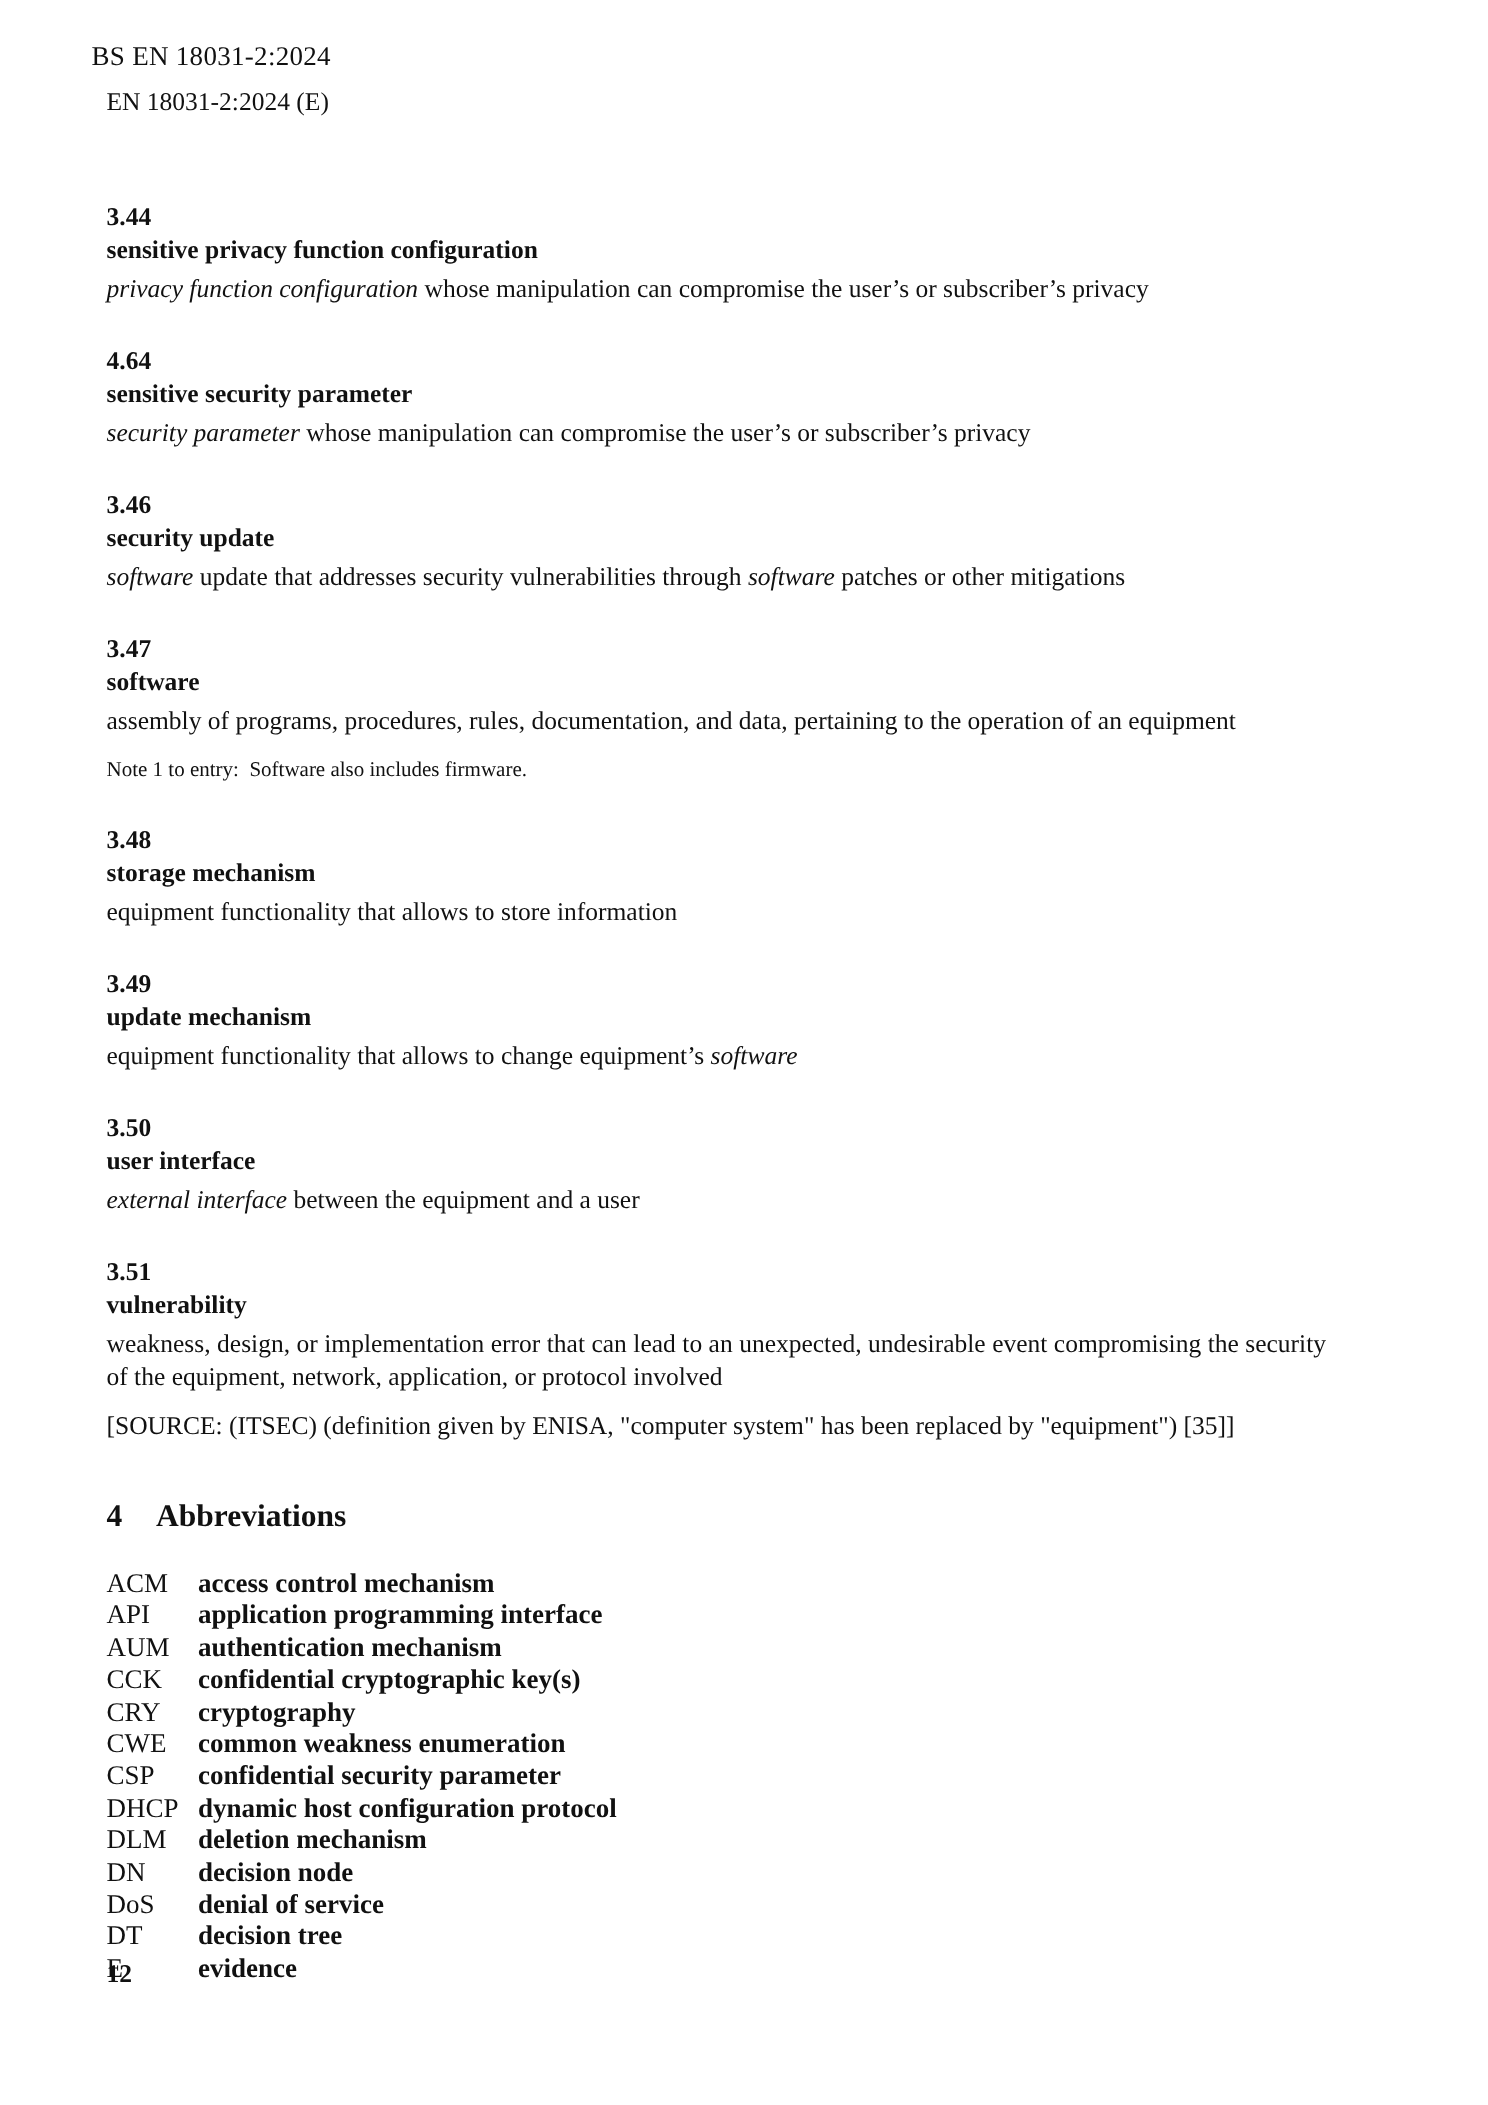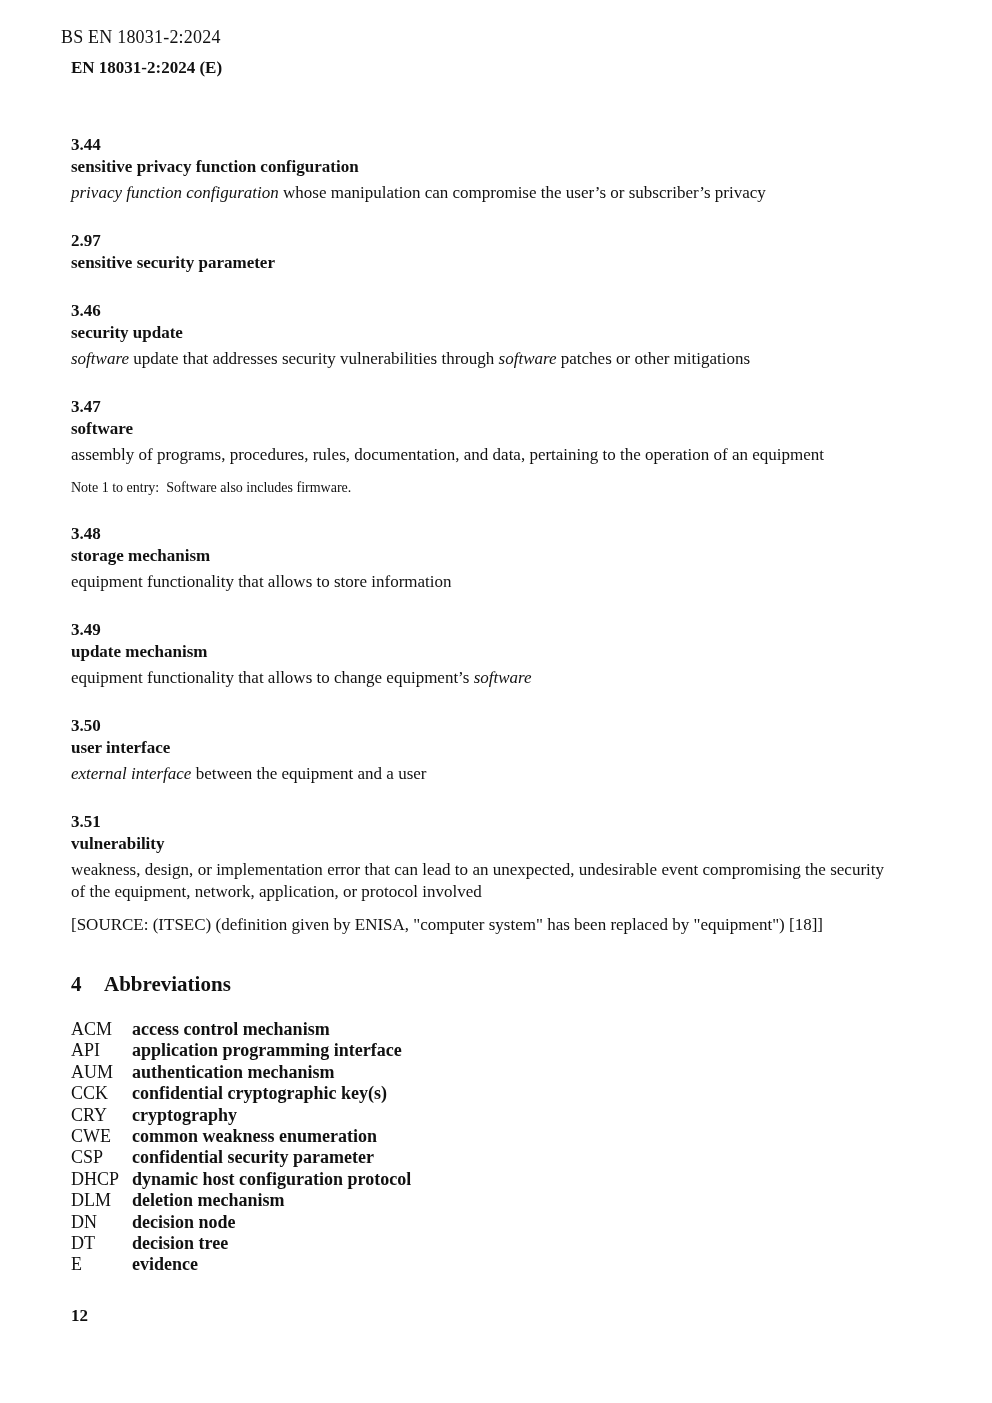--- a/index.html
+++ b/index.html
@@ -19,21 +19,21 @@
   }
   .bs-ref {
     font-size: 18px;
     line-height: 22px;
     margin-left: -10px;
     letter-spacing: 0.2px;
   }
   .en-ref {
     font-size: 17px;
     line-height: 21px;
-    font-weight: bold;
+    font-weight: normal;
     margin-top: 9px;
   }
   .definitions {
     margin-top: 56px;
   }
   .def-block { margin-bottom: 26px; }
   .def-number,
   .def-term {
     font-size: 17px;
     line-height: 22px;
@@ -93,22 +93,23 @@
     <div class="en-ref">EN 18031-2:2024 (E)</div>
   </header>
 
   <section class="definitions" id="definitions">
       <section class="def-block">
         <div class="def-number">3.44</div>
         <div class="def-term">sensitive privacy function configuration</div>
         <p class="def-body"><em>privacy function configuration</em><span> whose manipulation can compromise the user’s or subscriber’s privacy</span></p>
       </section>
       <section class="def-block">
-        <div class="def-number">2.97</div>
+        <div class="def-number">4.64</div>
         <div class="def-term">sensitive security parameter</div>
+        <p class="def-body"><em>security parameter</em><span> whose manipulation can compromise the user’s or subscriber’s privacy</span></p>
       </section>
       <section class="def-block">
         <div class="def-number">3.46</div>
         <div class="def-term">security update</div>
         <p class="def-body"><em>software</em><span> update that addresses security vulnerabilities through </span><em>software</em><span> patches or other mitigations</span></p>
       </section>
       <section class="def-block">
         <div class="def-number">3.47</div>
         <div class="def-term">software</div>
         <p class="def-body justify"><span>assembly of programs, procedures, rules, documentation, and data, pertaining to the operation of an equipment</span></p>
@@ -126,21 +127,21 @@
       </section>
       <section class="def-block">
         <div class="def-number">3.50</div>
         <div class="def-term">user interface</div>
         <p class="def-body"><em>external interface</em><span> between the equipment and a user</span></p>
       </section>
       <section class="def-block">
         <div class="def-number">3.51</div>
         <div class="def-term">vulnerability</div>
         <p class="def-body justify"><span>weakness, design, or implementation error that can lead to an unexpected, undesirable event compromising the security of the equipment, network, application, or protocol involved</span></p>
-        <p class="def-source">[SOURCE: (ITSEC) (definition given by ENISA, "computer system" has been replaced by "equipment") [18]]</p>
+        <p class="def-source">[SOURCE: (ITSEC) (definition given by ENISA, "computer system" has been replaced by "equipment") [35]]</p>
       </section>
     </section>
 
   <h2 class="section-heading">
     <span class="num">4</span><span>Abbreviations</span>
   </h2>
 
   <div class="abbr-list" id="abbr-list">
       <div class="abbr-row">
         <span class="abbr-key">ACM</span>
@@ -176,20 +177,24 @@
       </div>
       <div class="abbr-row">
         <span class="abbr-key">DLM</span>
         <span class="abbr-val">deletion mechanism</span>
       </div>
       <div class="abbr-row">
         <span class="abbr-key">DN</span>
         <span class="abbr-val">decision node</span>
       </div>
       <div class="abbr-row">
+        <span class="abbr-key">DoS</span>
+        <span class="abbr-val">denial of service</span>
+      </div>
+      <div class="abbr-row">
         <span class="abbr-key">DT</span>
         <span class="abbr-val">decision tree</span>
       </div>
       <div class="abbr-row">
         <span class="abbr-key">E</span>
         <span class="abbr-val">evidence</span>
       </div>
     </div>
 
   <div class="page-number">12</div>

